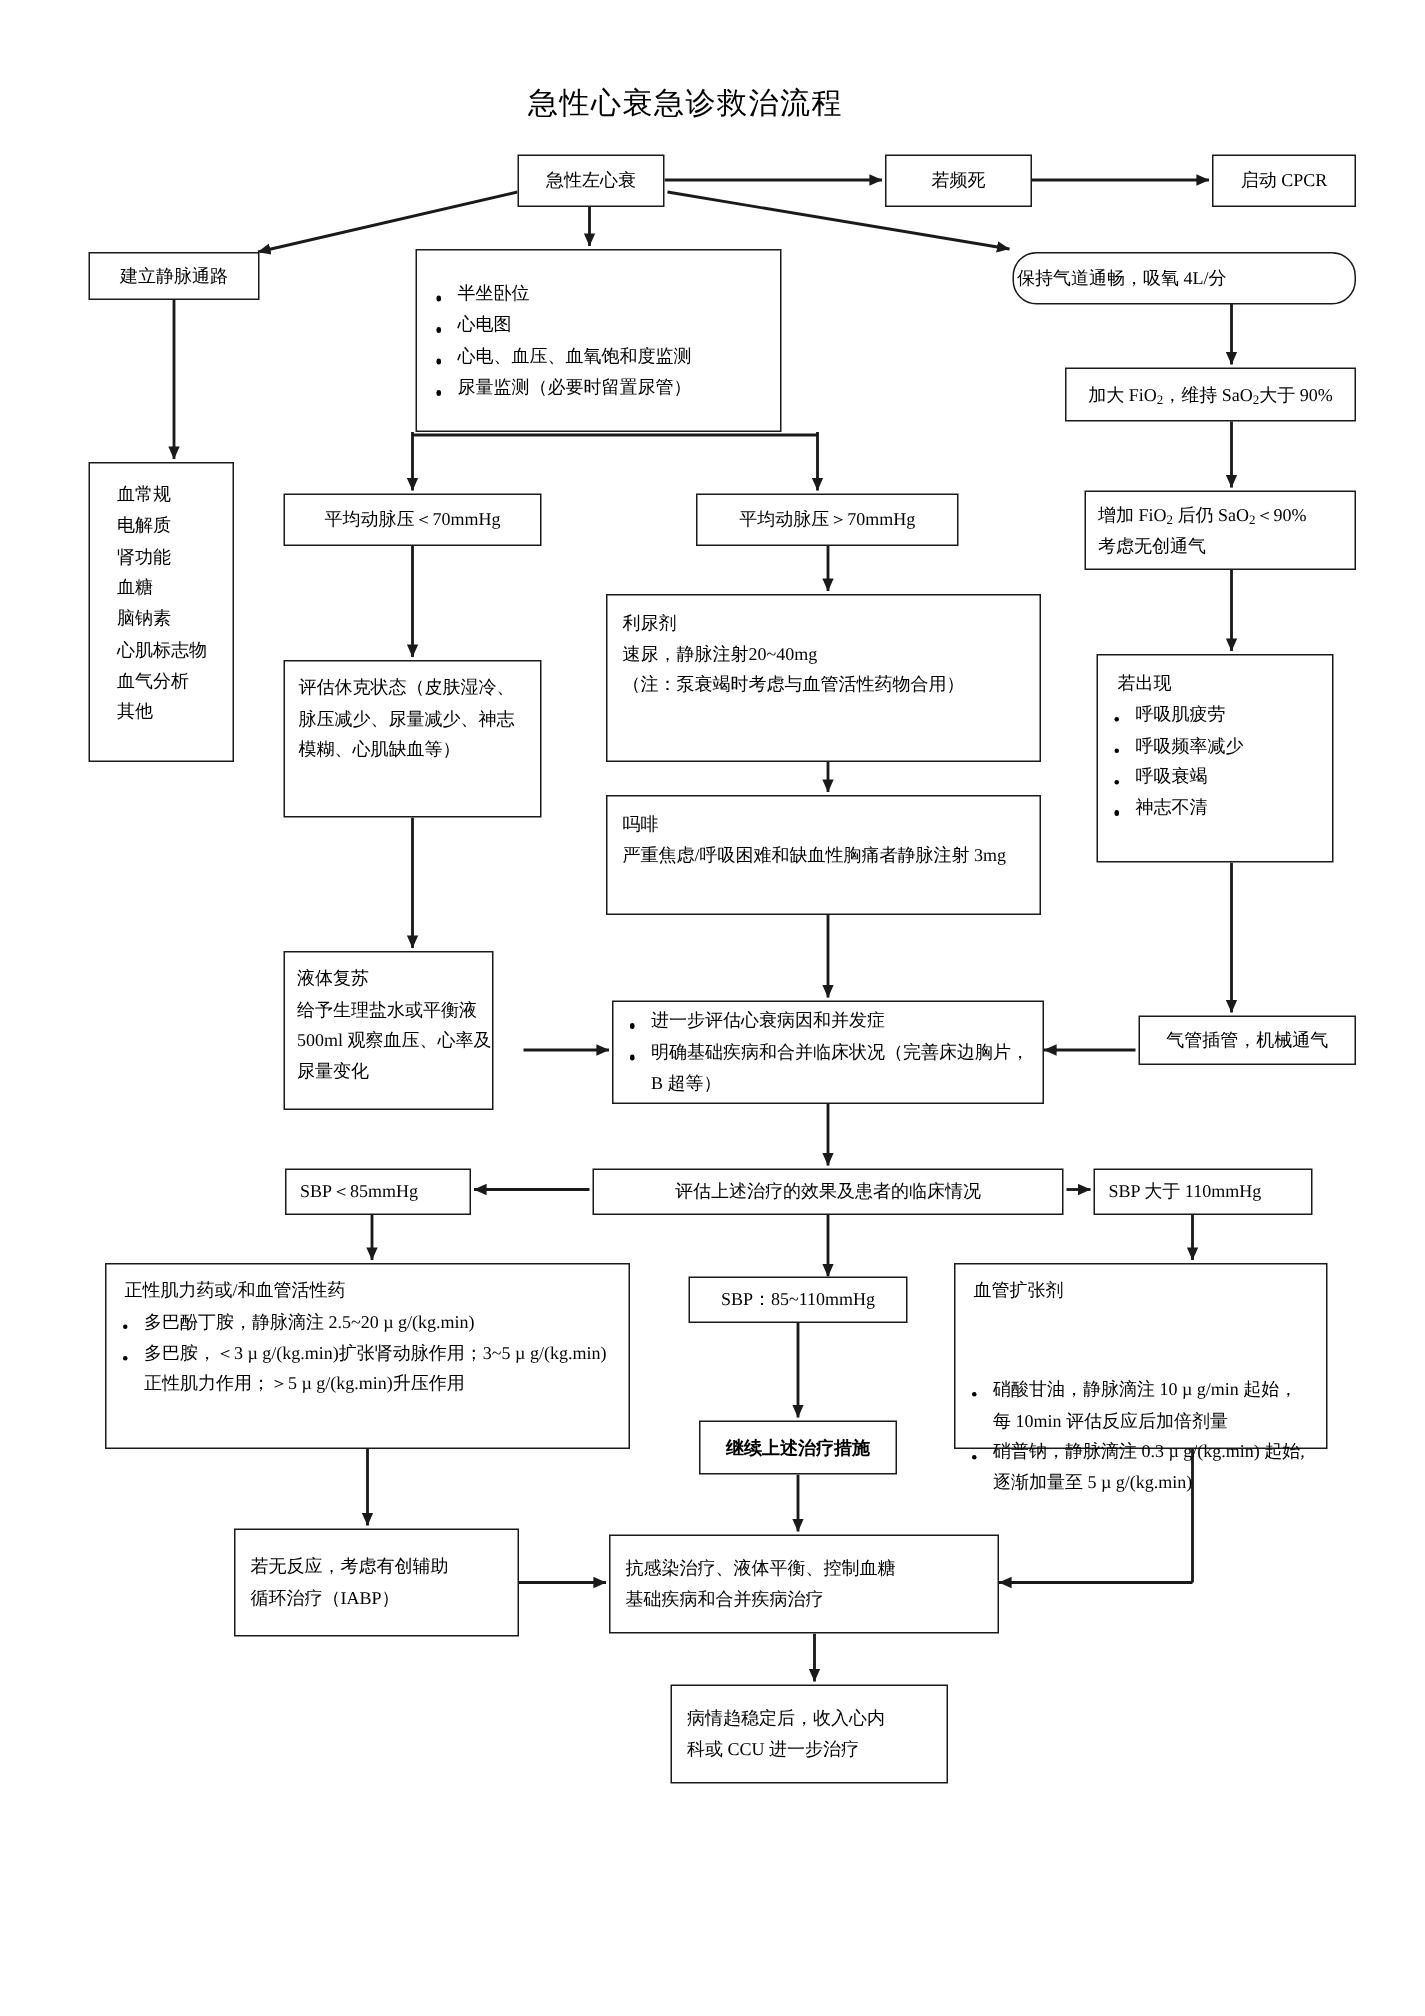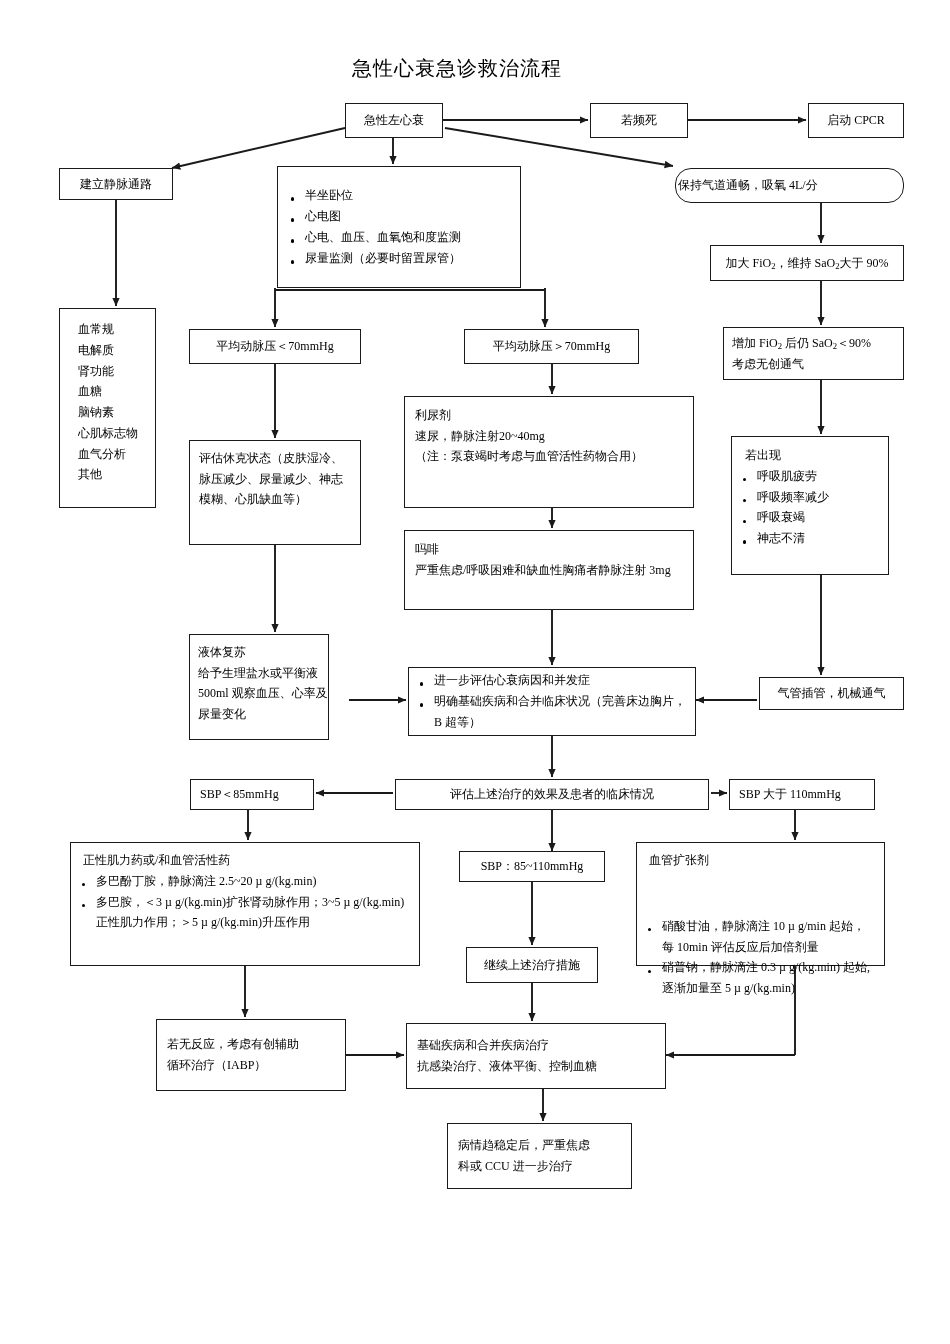--- a/index.html
+++ b/index.html
@@ -260,40 +260,40 @@
   </div>
 
   <div class="box" style="left:70px; top:842px; width:350px; height:124px; padding:7px 8px; justify-content:flex-start;">
     <span class="ln" style="padding-left:4px;">正性肌力药或/和血管活性药</span>
     <ul class="bl">
       <li>多巴酚丁胺，静脉滴注 2.5~20 µ g/(kg.min)</li>
       <li>多巴胺，＜3 µ g/(kg.min)扩张肾动脉作用；3~5 µ g/(kg.min)正性肌力作用；＞5 µ g/(kg.min)升压作用</li>
     </ul>
   </div>
 
-  <div class="box ctr" style="left:466px; top:947px; width:132px; height:36px;">
+  <div class="box ctr" style="left:466px; top:947px; width:132px; height:36px;font-weight:bold;">
     <span class="ln">继续上述治疗措施</span>
   </div>
 
   <div class="box" style="left:636px; top:842px; width:249px; height:124px; padding:7px 8px; justify-content:flex-start;gap:45px;">
     <span class="ln" style="padding-left:4px;">血管扩张剂</span>
     <ul class="bl">
       <li>硝酸甘油，静脉滴注 10 µ g/min 起始，每 10min 评估反应后加倍剂量</li>
       <li>硝普钠，静脉滴注 0.3 µ g/(kg.min) 起始,逐渐加量至 5 µ g/(kg.min)</li>
     </ul>
   </div>
 
   <div class="box" style="left:156px; top:1019px; width:190px; height:72px; padding:7px 10px;">
     <span class="ln">若无反应，考虑有创辅助</span>
     <span class="ln">循环治疗（IABP）</span>
   </div>
 
   <div class="box" style="left:406px; top:1023px; width:260px; height:66px; padding:6px 10px;">
+    <span class="ln">抗感染治疗、液体平衡、控制血糖</span>
     <span class="ln">基础疾病和合并疾病治疗</span>
-    <span class="ln">抗感染治疗、液体平衡、控制血糖</span>
   </div>
 
   <div class="box" style="left:447px; top:1123px; width:185px; height:66px; padding:6px 10px;">
-    <span class="ln">病情趋稳定后，严重焦虑</span>
+    <span class="ln">病情趋稳定后，收入心内</span>
     <span class="ln">科或 CCU 进一步治疗</span>
   </div>
 
 </div>
 
 </body></html>

